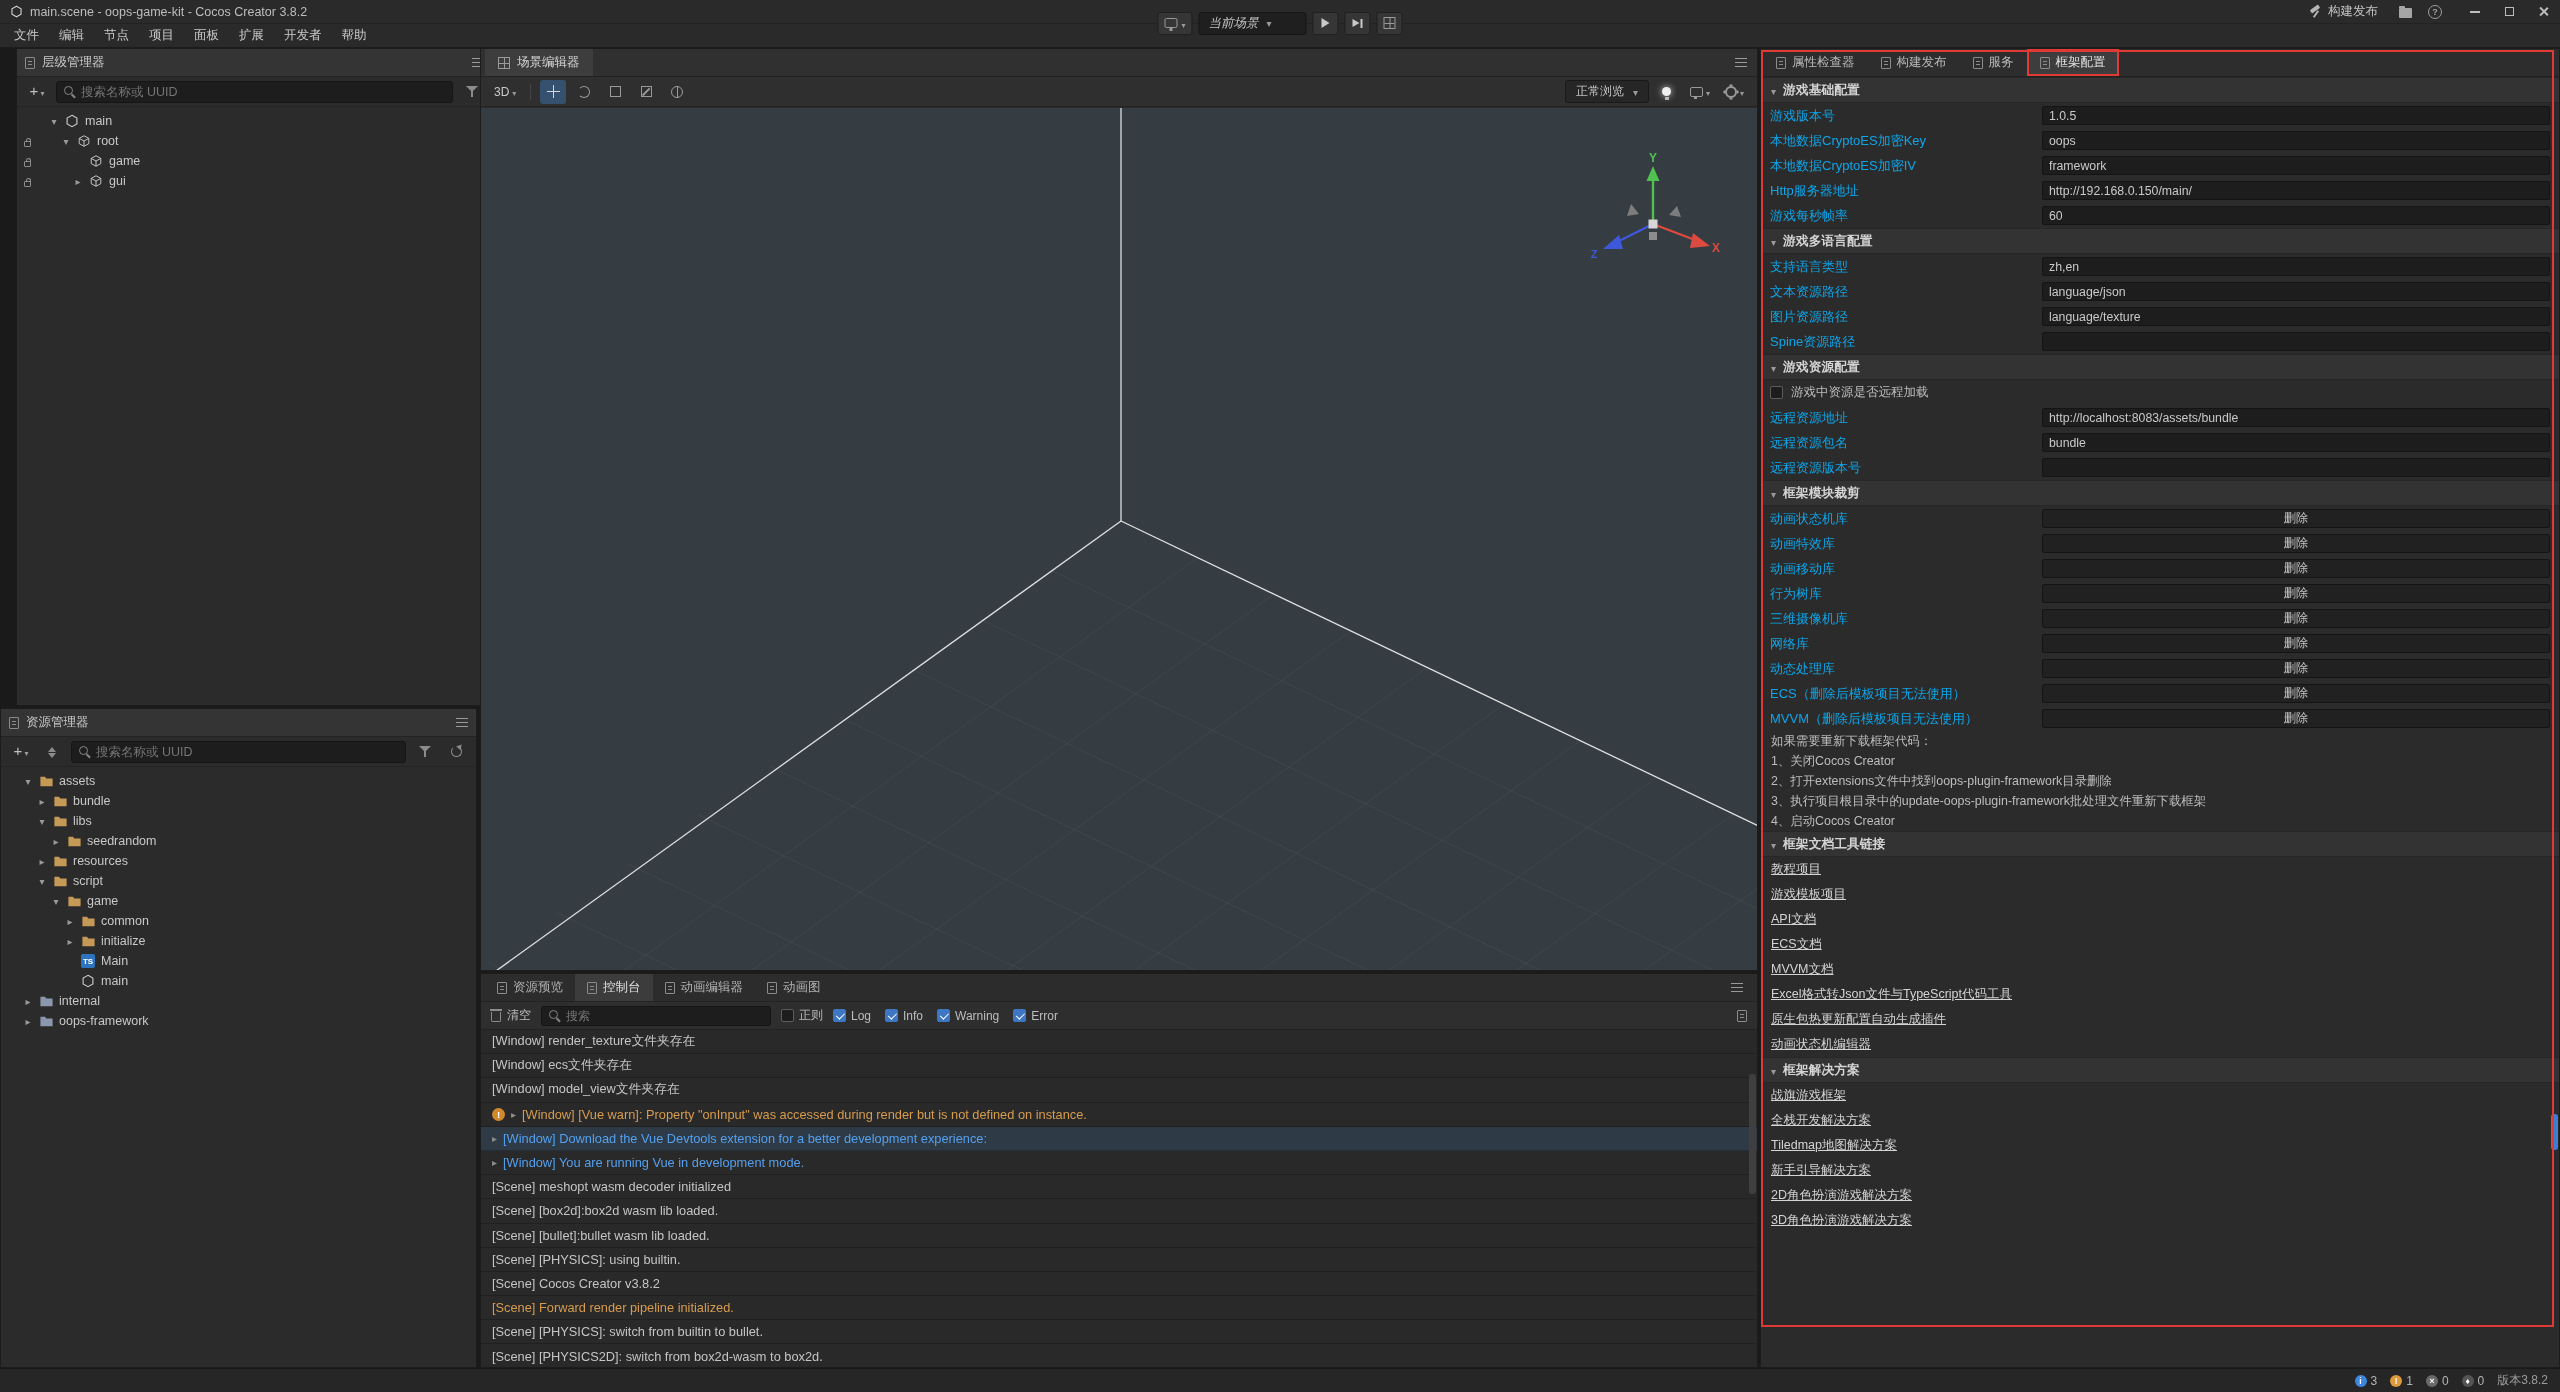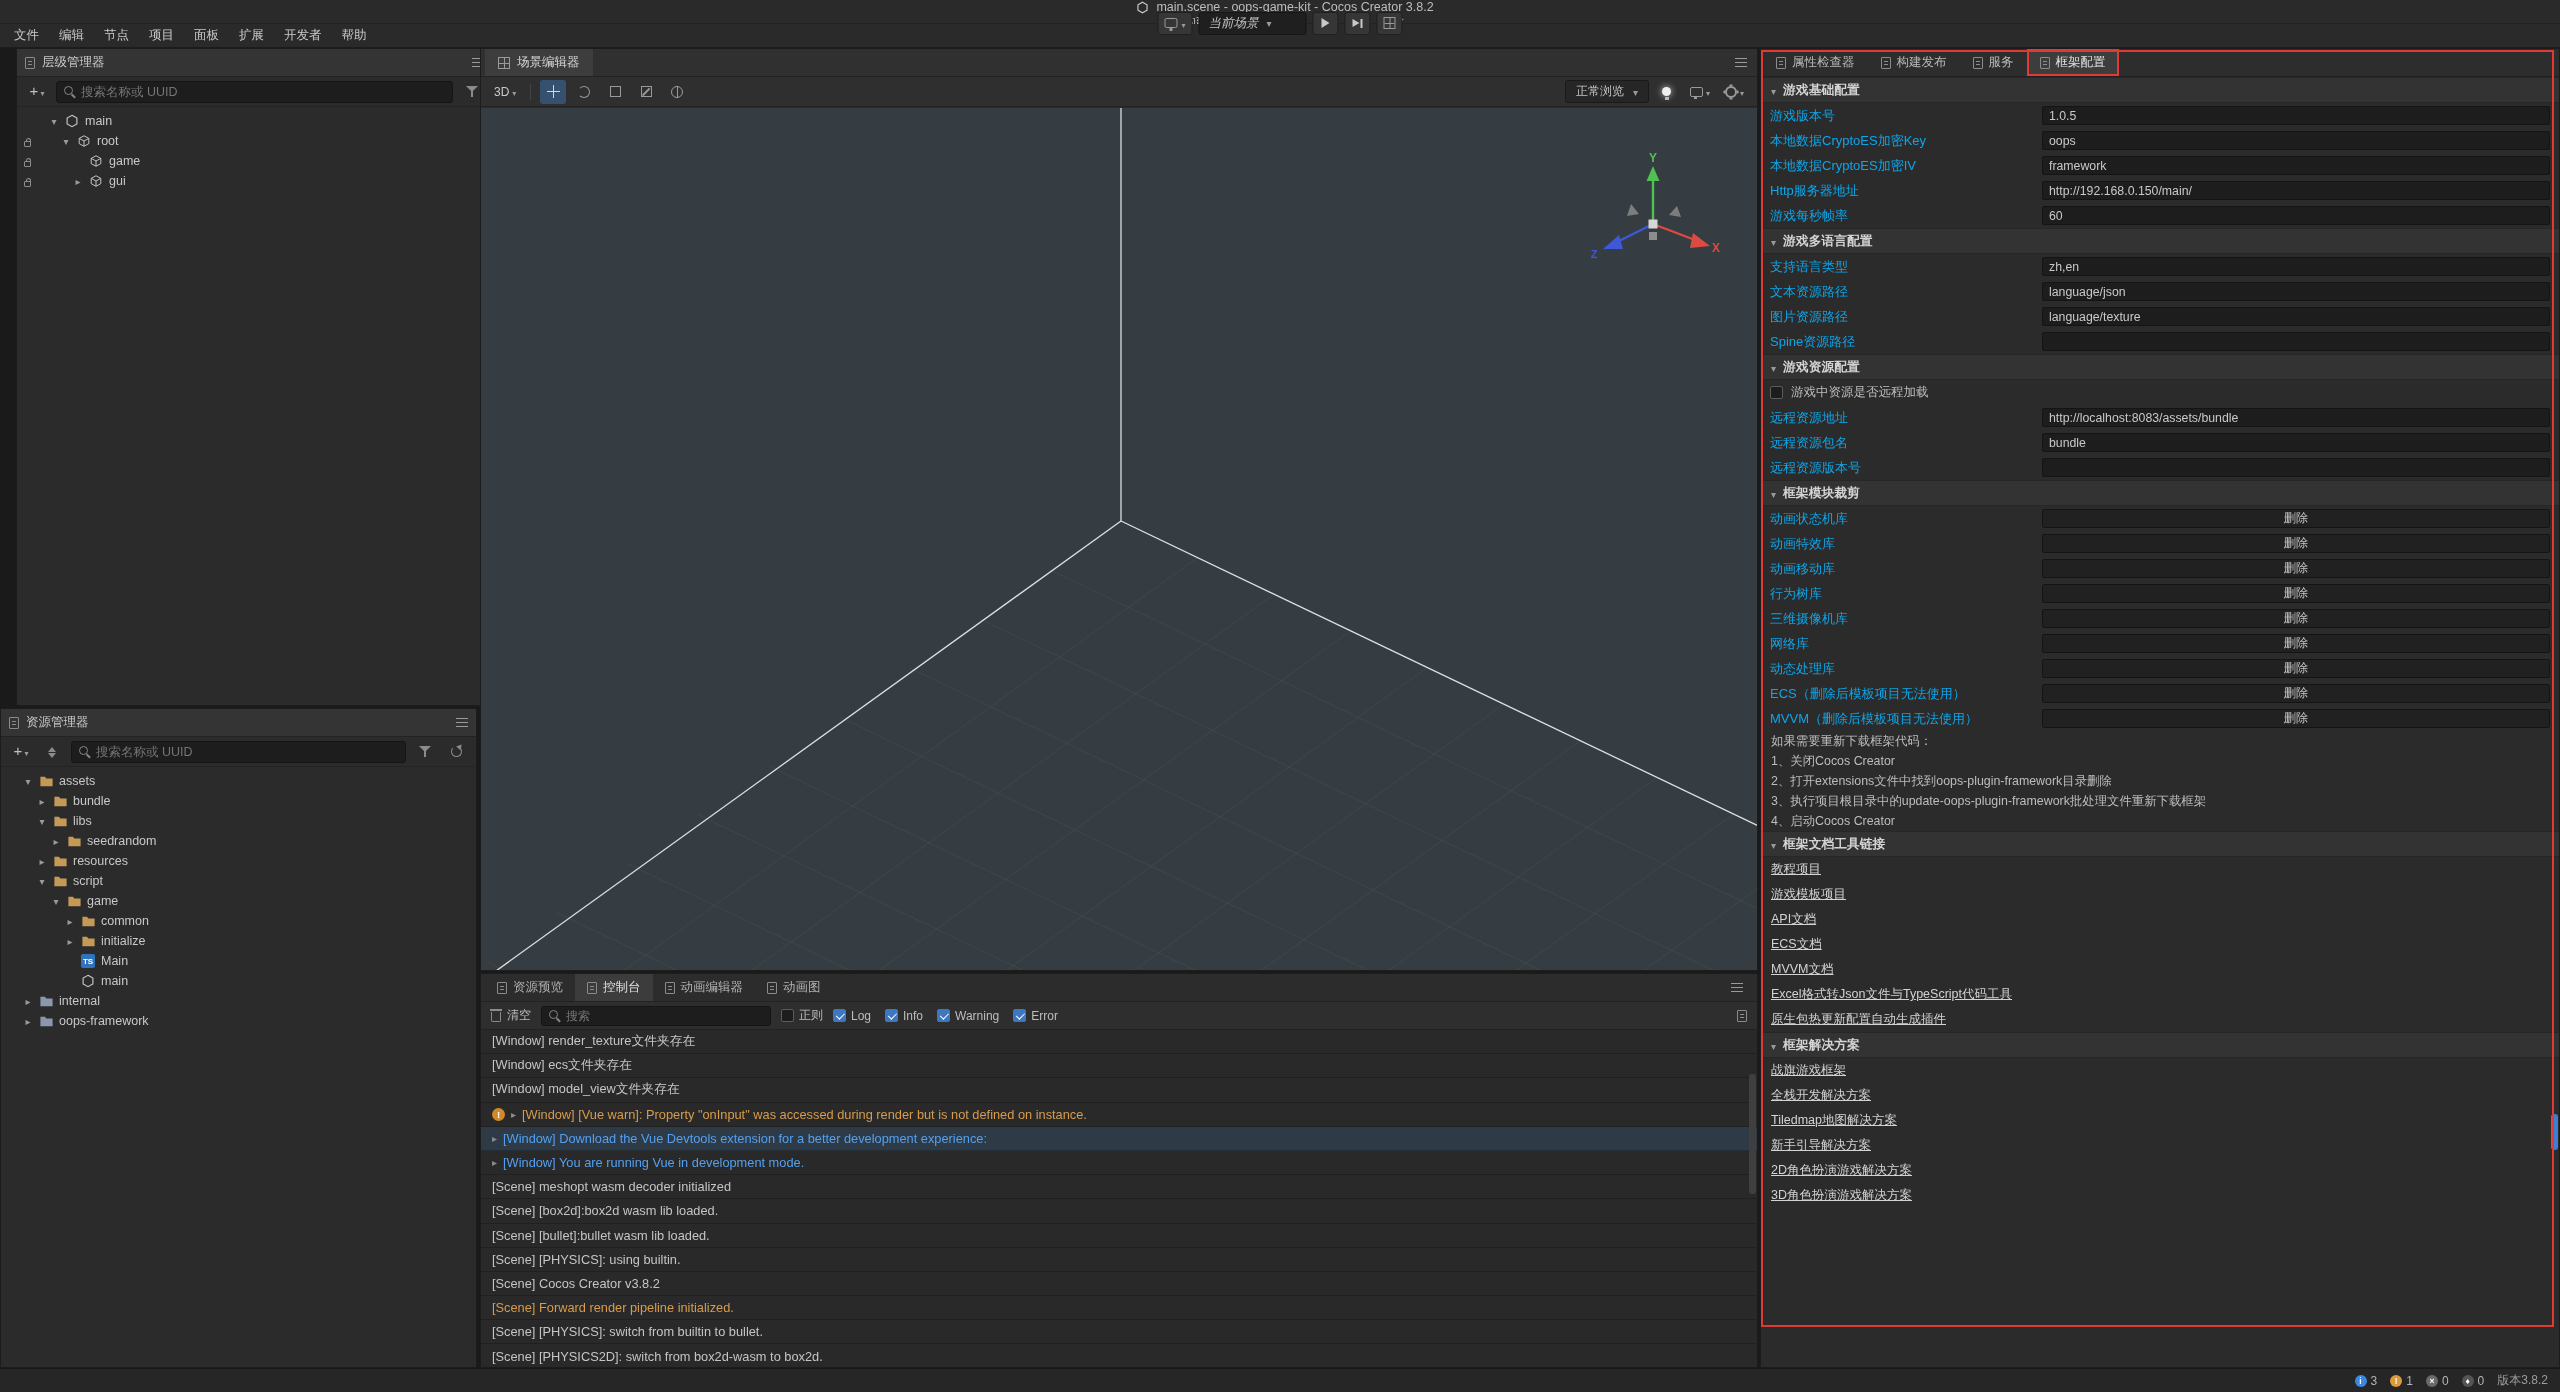--- a/index.html
+++ b/index.html
@@ -2,21 +2,21 @@
 <html><head>
 <meta charset="utf-8">
 <style>
   * { margin:0; padding:0; box-sizing:border-box; }
   html,body { width:2560px; height:1392px; background:#1a1a1a; overflow:hidden;
     font-family:"Liberation Sans","DejaVu Sans",sans-serif; }
   .app { position:relative; width:2560px; height:1392px; background:#1a1a1a; color:#c6c6c6; font-size:13px; }
 
   
   .titlebar { position:absolute; left:0; top:0; right:0; height:24px; background:#2a2a2a;
-    display:flex; align-items:center; justify-content:space-between; padding:0 0 0 10px; border-bottom:1px solid #222;flex-direction:column; }
+    display:flex; align-items:center; justify-content:space-between; padding:0 0 0 10px; border-bottom:1px solid #222; }
   .title-left { display:flex; align-items:center; gap:7px; color:#bdbdbd; font-size:12.5px; }
   .title-right { display:flex; align-items:center; gap:4px; height:100%; }
   .menubar { position:absolute; left:0; top:24px; right:0; height:24px; background:#2a2a2a;
     display:flex; align-items:center; padding-left:4px; border-bottom:1px solid #1c1c1c; }
   .menu-item { padding:0 10px; height:100%; display:flex; align-items:center; color:#c9c9c9; font-size:12.5px; cursor:default; }
   .top-center { position:absolute; left:50%; top:11px; transform:translateX(-50%); display:flex; align-items:center; gap:6px; height:24px; z-index:5; }
   .tc-btn { height:23px; min-width:26px; background:#363636; border:1px solid #1f1f1f; border-radius:3px;
     display:flex; align-items:center; justify-content:center; gap:4px; padding:0 6px; }
   .tc-select { height:23px; background:#1f1f1f; border:1px solid #161616; border-radius:3px;
     display:flex; align-items:center; gap:8px; padding:0 9px; color:#c4c4c4; font-size:12.5px; min-width:108px;font-style:italic; }
@@ -970,20 +970,23 @@
           </div>
 
           <div class="linkrow">
             <a>Excel格式转Json文件与TypeScript代码工具</a>
           </div>
 
           <div class="linkrow">
             <a>原生包热更新配置自动生成插件</a>
           </div>
 
+          <div class="linkrow">
+            <a>动画状态机编辑器</a>
+          </div>
         </div>
 
       <div class="sechead">
           <span class="schev"></span>
           <span>框架解决方案</span>
         </div>
       <div>
 
           <div class="linkrow">
             <a>战旗游戏框架</a>

